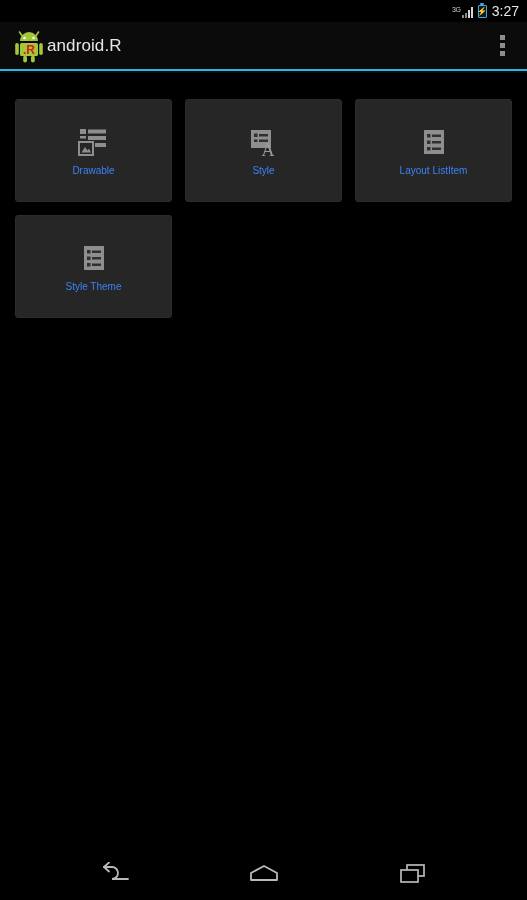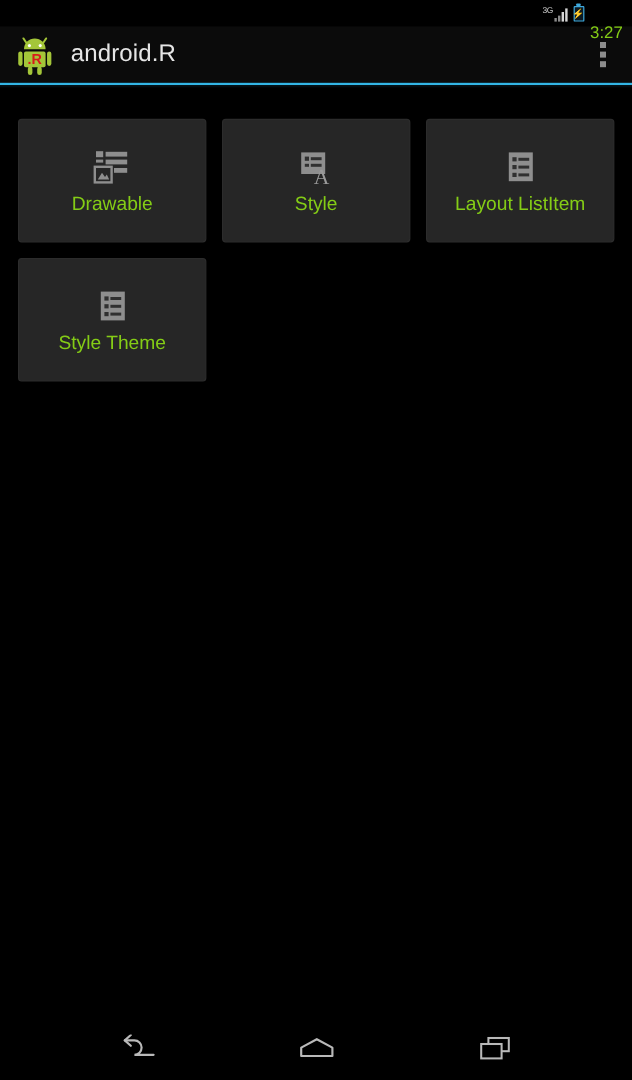--- a/index.html
+++ b/index.html
@@ -47,36 +47,36 @@
   }
   .battery::before {
     content:""; position:absolute; top:-3px; left:50%;
     transform:translateX(-50%);
     width:4px; height:2px; background:#3fa9dd; border-radius:1px;
   }
   .battery .bolt {
     font-size:8px; color:#bfe4f5; line-height:1; font-weight:bold;
   }
   .clock {
-    font-size:14px; color:#84cc16; line-height:1;
-    letter-spacing:0px; position:relative; top:16px;
+    font-size:14px; color:#e5e5e5; line-height:1;
+    letter-spacing:0px; position:relative; top:0px;
   }
 
   
   .actionbar {
     height:47px;
     background:#0b0b0b;
     display:flex; align-items:center;
     padding:0 10px 0 11px;
     flex:0 0 47px;
   }
   .app-icon { width:36px; height:36px; position:relative; flex:0 0 36px; }
   .app-title {
-    font-size:20px; color:#e6e6e6;
-    margin-left:12px; letter-spacing:0.1px;
+    font-size:17px; color:#e6e6e6;
+    letter-spacing:0.1px;
     flex:1 1 auto;
   }
   .overflow {
     width:30px; height:40px;
     display:flex; flex-direction:column;
     align-items:center; justify-content:center; gap:3px;
     flex:0 0 30px;
   }
   .overflow span {
     display:block; width:5px; height:5px; background:#8d8d8d;
@@ -104,21 +104,21 @@
     display:flex; flex-direction:column;
     align-items:center; justify-content:center;
     gap:6px;
     border:1px solid #2c2c2c;
   }
   .tile .glyph {
     width:38px; height:34px;
     display:flex; align-items:center; justify-content:center;
   }
   .tile .tlabel {
-    font-size:16px; color:#84cc16; line-height:1;
+    font-size:10px; color:#3b82f6; line-height:1;
     text-align:right;
   }
 
   
   .navbar {
     height:48px; background:#000;
     display:flex; align-items:center; justify-content:space-around;
     padding:0 40px;
     flex:0 0 48px;
   }

